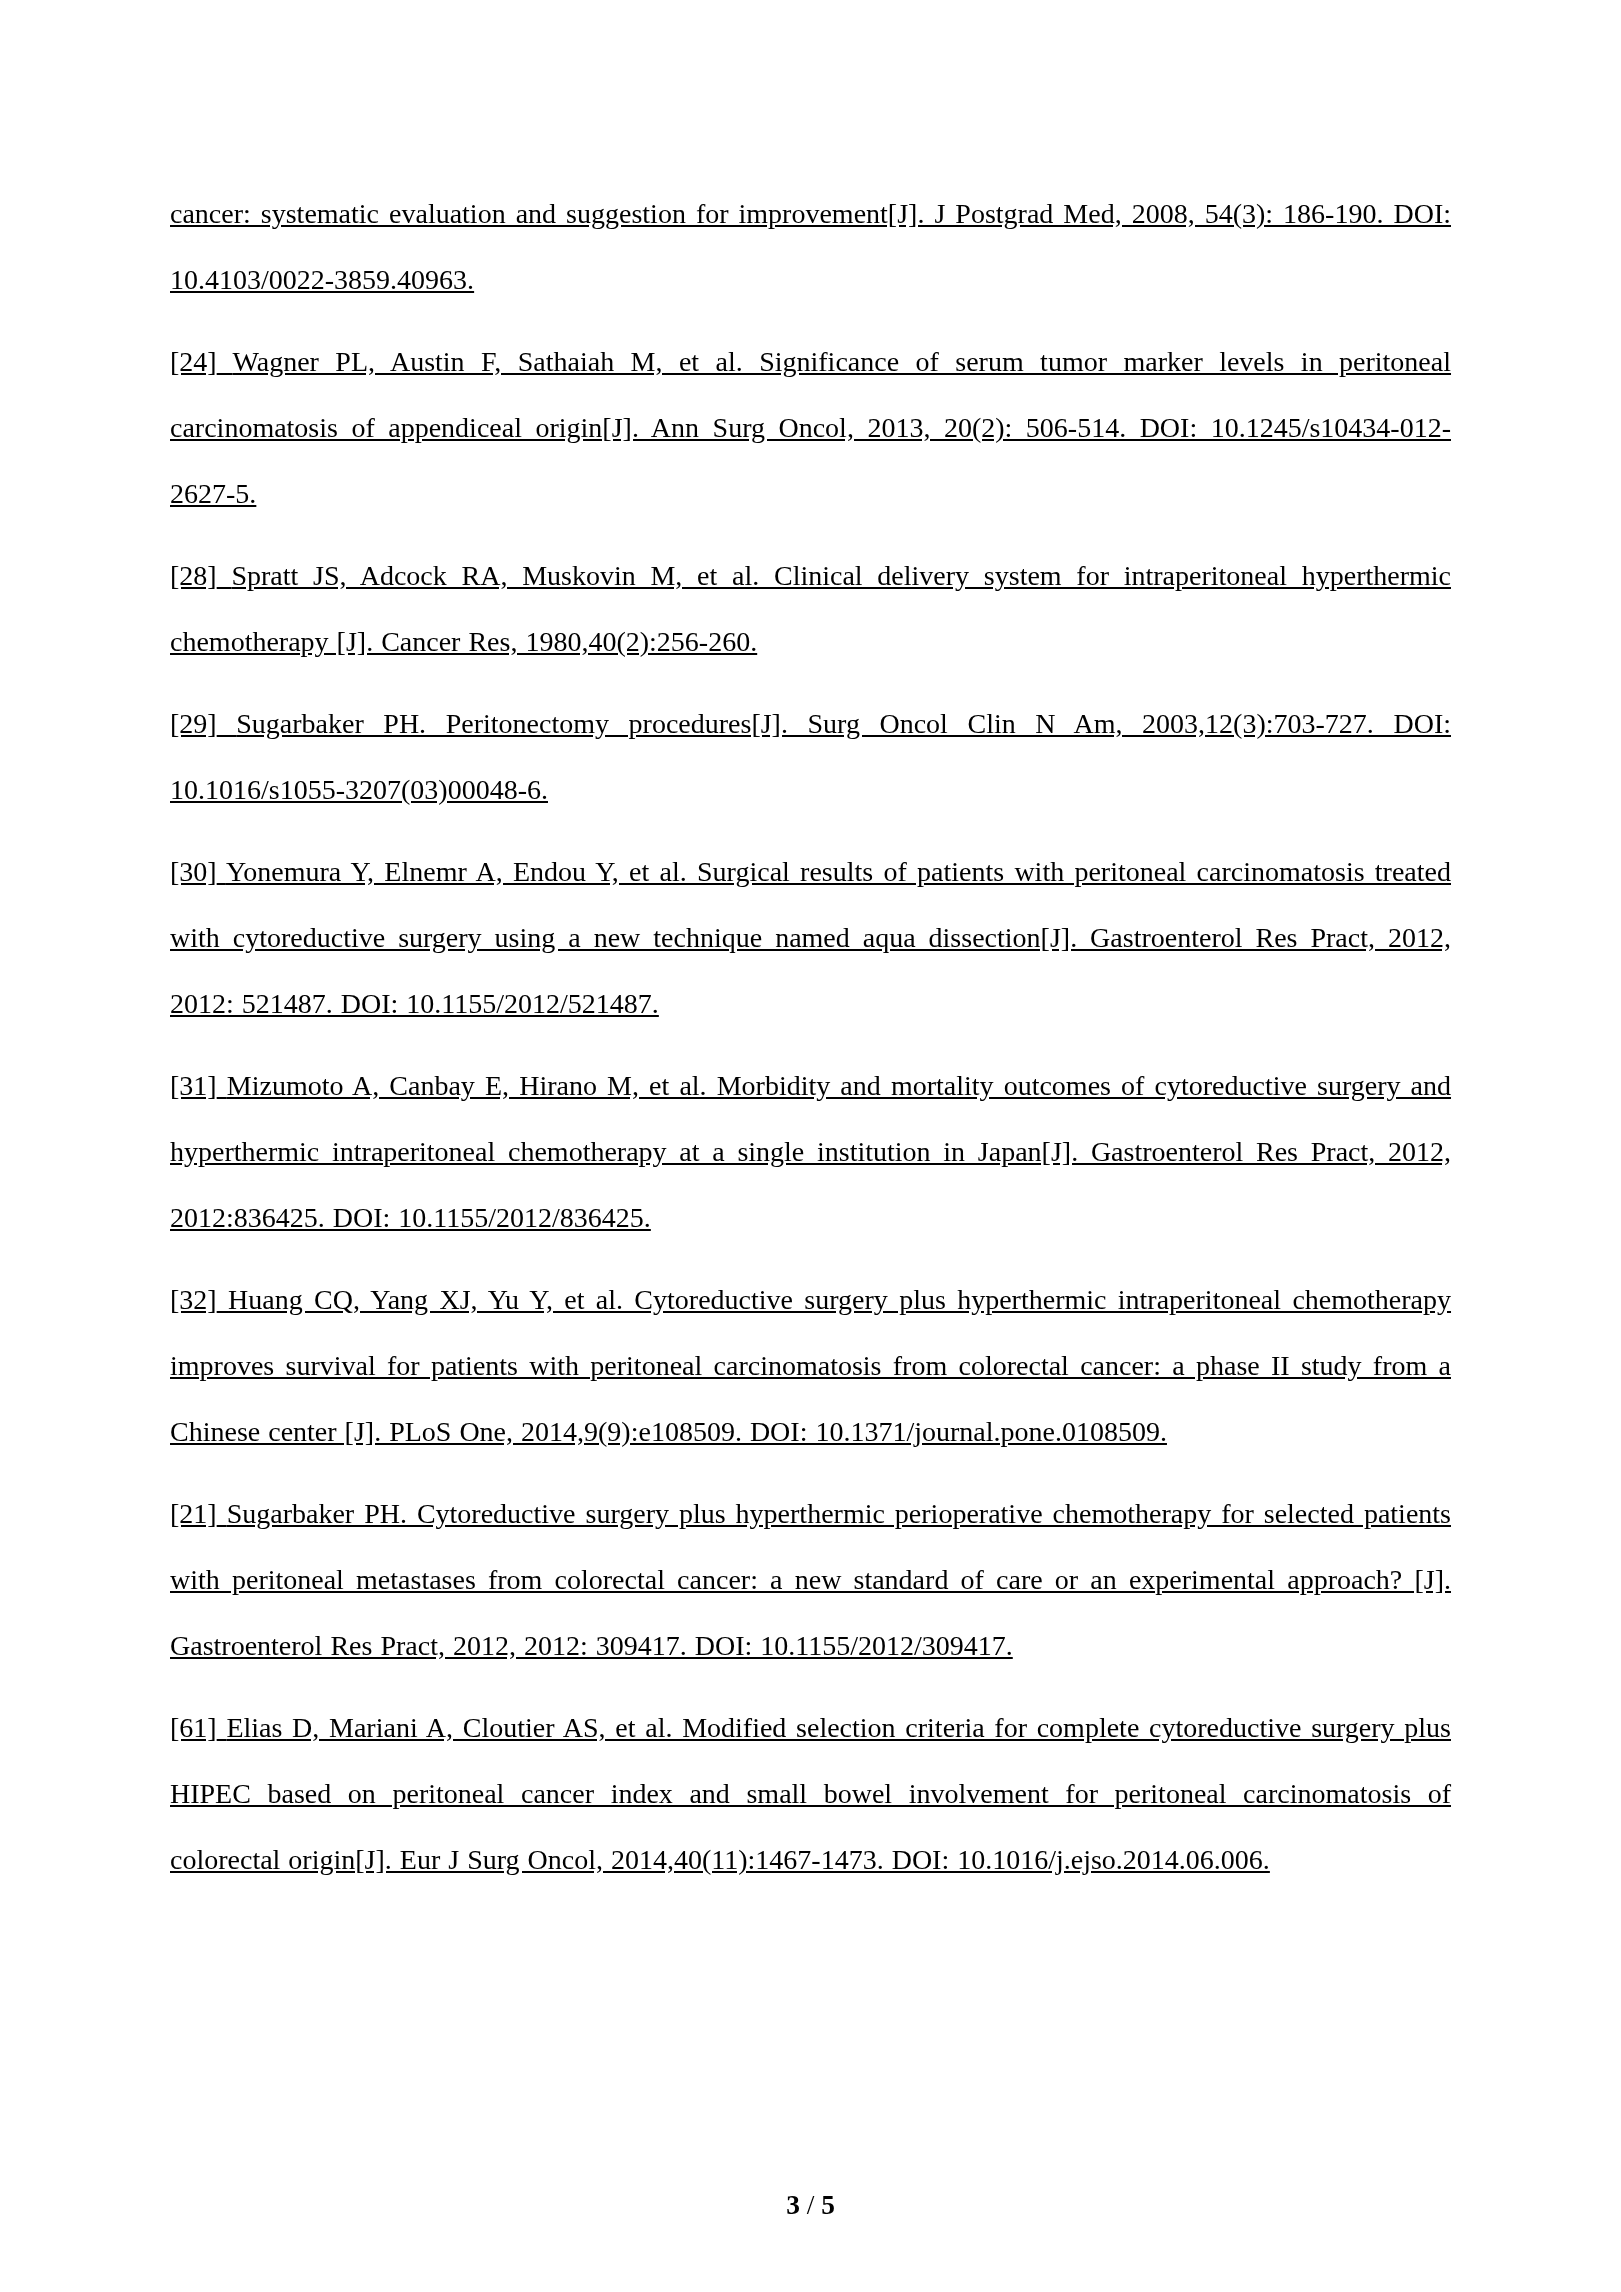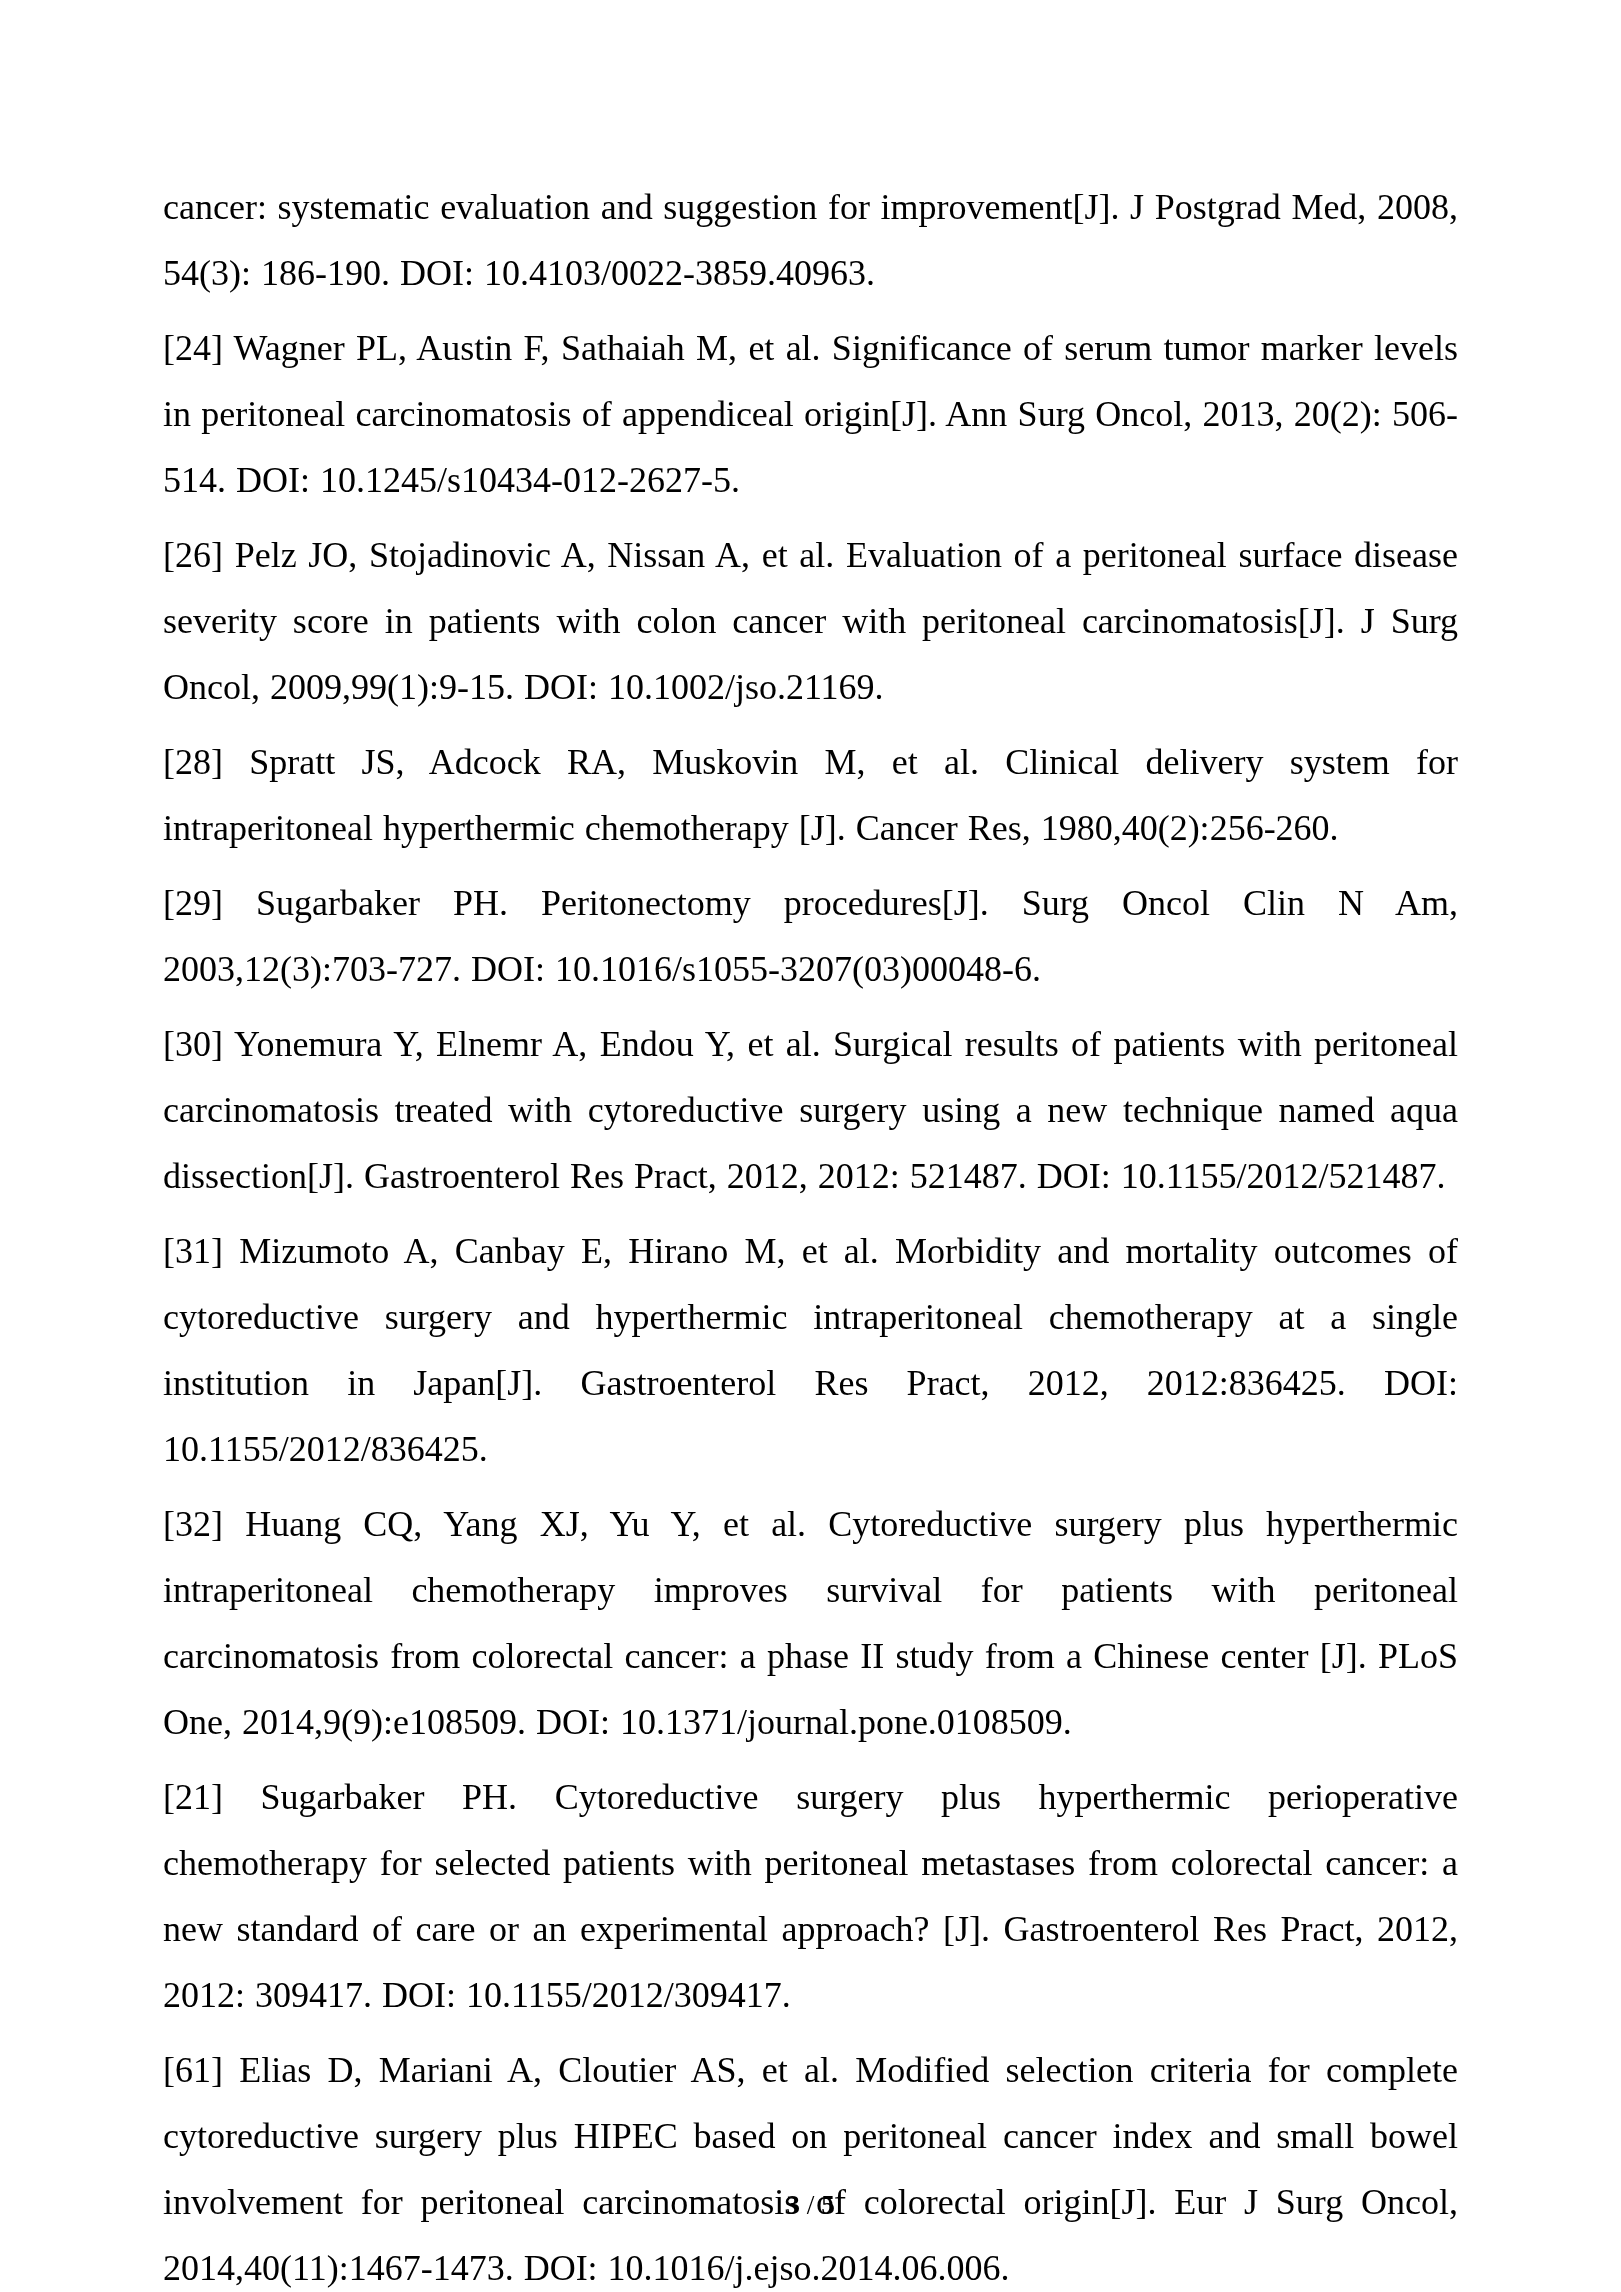--- a/index.html
+++ b/index.html
@@ -15,25 +15,26 @@
     font-family: "Liberation Serif", "DejaVu Serif", serif;
     overflow: hidden;
   }
   .text-block {
     position: absolute;
     left: 154px;
     top: 165px;
     width: 1313px;
   }
   .ref {
-    margin: 9px;
-    font-size: 36px;
+    margin: 16px;
+    font-size: 28px;
     line-height: 66px;
     text-align: justify;
     word-spacing: 1px;
+    text-decoration: underline;
   }
   .footer {
     position: absolute;
     left: 0;
     top: 2189px;
     width: 1621px;
     text-align: center;
     font-size: 27.4px;
     line-height: 33px;
   }
@@ -47,21 +48,20 @@
 </head>
 <body>
 
 <div class="text-block">
 
   <p class="ref"><span>cancer: systematic evaluation and suggestion for improvement[J]. J Postgrad Med, 2008, 54(3): 186-190. DOI: 10.4103/0022-3859.40963.</span></p>
 
   <p class="ref"><span class="ref-label">[24]</span> <span>Wagner PL, Austin F, Sathaiah M, et al. Significance of serum tumor marker levels in peritoneal carcinomatosis of appendiceal origin[J]. Ann Surg Oncol, 2013, 20(2): 506-514. DOI: 10.1245/s10434-012-2627-5.</span></p>
 
 
-  <p class="ref"><span class="ref-label">[26]</span> <span>Pelz JO, Stojadinovic A, Nissan A, et al. Evaluation of a peritoneal surface disease severity score in patients with colon cancer with peritoneal carcinomatosis[J]. J Surg Oncol, 2009,99(1):9-15. DOI: 10.1002/jso.21169.</span></p>
 
 
   <p class="ref"><span class="ref-label">[28]</span> <span>Spratt JS, Adcock RA, Muskovin M, et al. Clinical delivery system for intraperitoneal hyperthermic chemotherapy [J]. Cancer Res, 1980,40(2):256-260.</span></p>
 
   <p class="ref"><span class="ref-label">[29]</span> <span>Sugarbaker PH. Peritonectomy procedures[J]. Surg Oncol Clin N Am, 2003,12(3):703-727. DOI: 10.1016/s1055-3207(03)00048-6.</span></p>
 
   <p class="ref"><span class="ref-label">[30]</span> <span>Yonemura Y, Elnemr A, Endou Y, et al. Surgical results of patients with peritoneal carcinomatosis treated with cytoreductive surgery using a new technique named aqua dissection[J]. Gastroenterol Res Pract, 2012, 2012: 521487. DOI: 10.1155/2012/521487.</span></p>
 
   <p class="ref"><span class="ref-label">[31]</span> <span>Mizumoto A, Canbay E, Hirano M, et al. Morbidity and mortality outcomes of cytoreductive surgery and hyperthermic intraperitoneal chemotherapy at a single institution in Japan[J]. Gastroenterol Res Pract, 2012, 2012:836425. DOI: 10.1155/2012/836425.</span></p>
 

